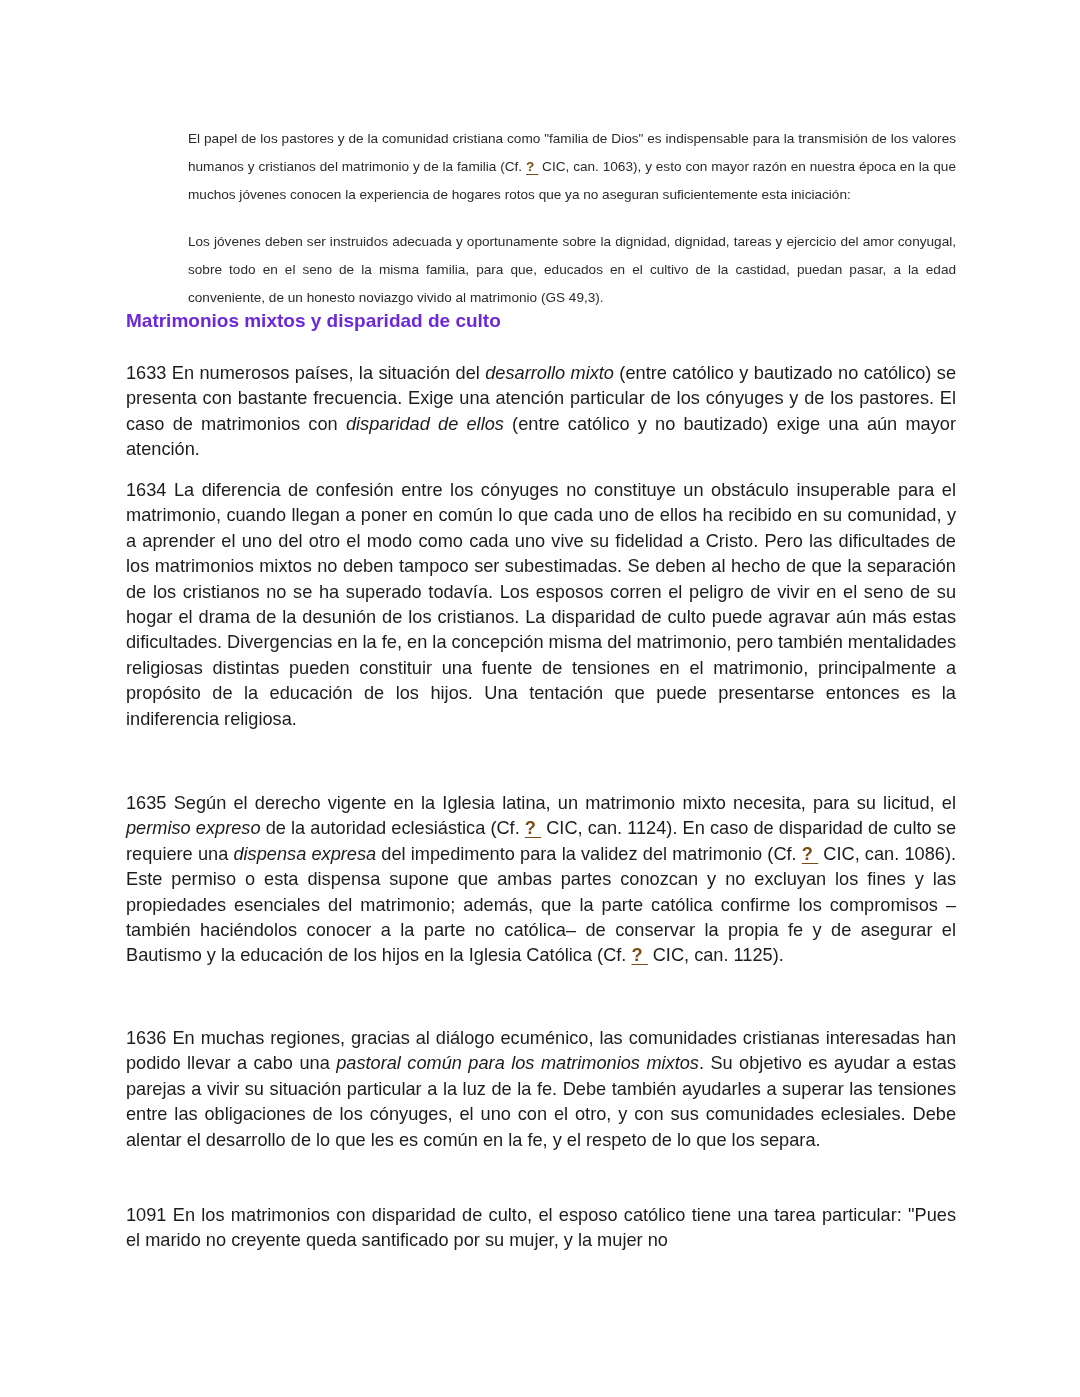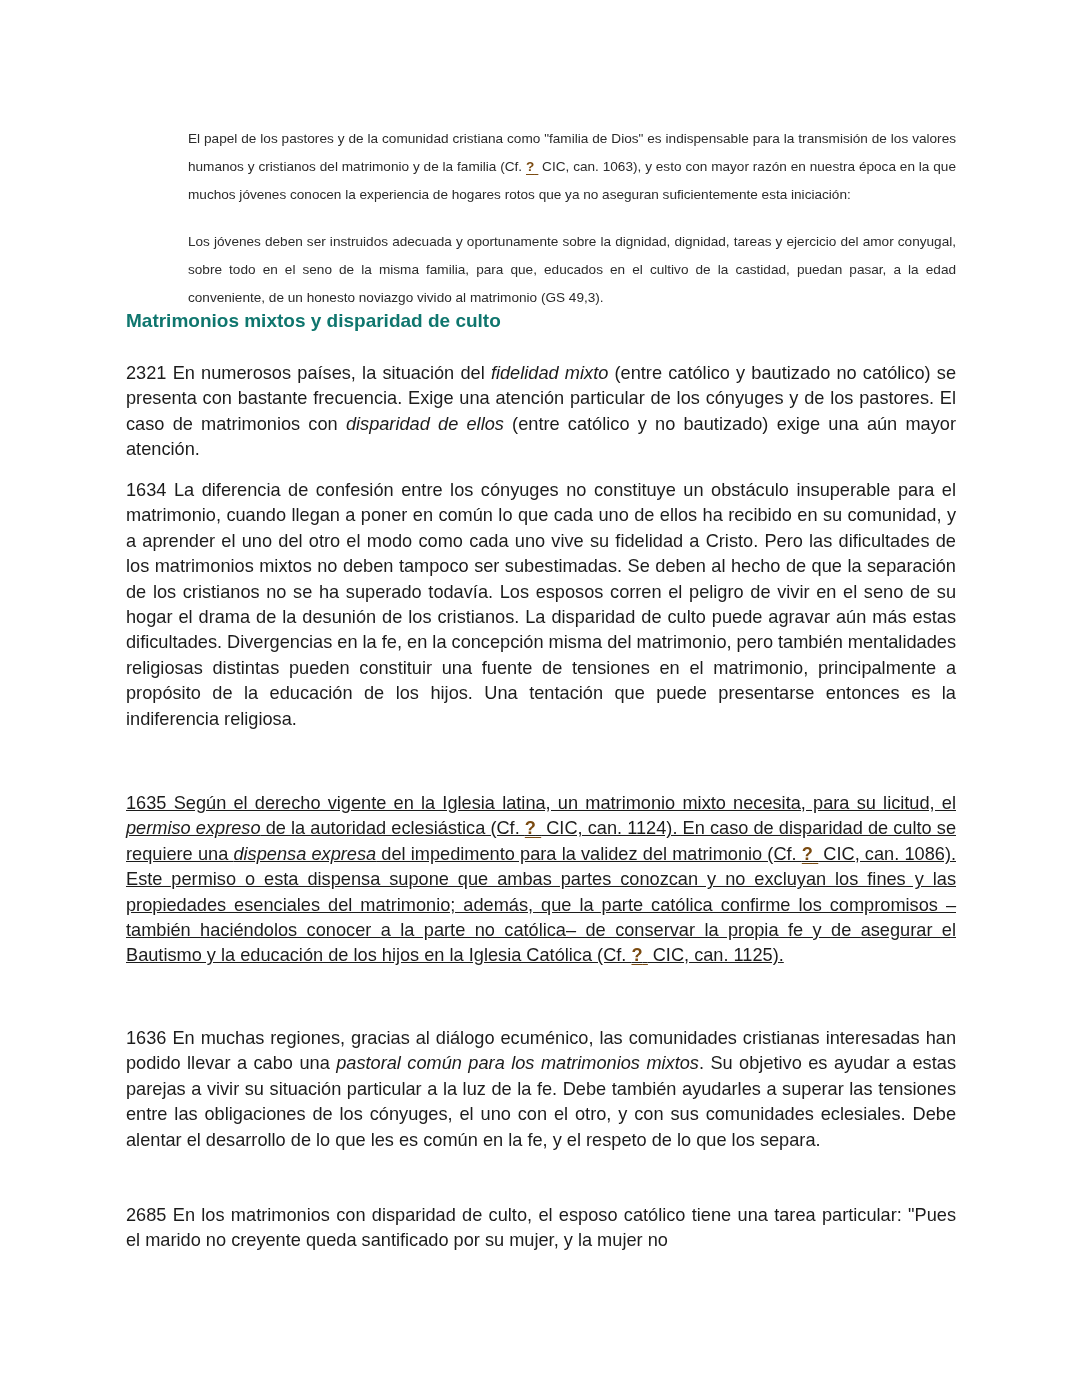--- a/index.html
+++ b/index.html
@@ -3,43 +3,43 @@
 <meta charset="utf-8">
 <style>
   html, body { margin:0; padding:0; background:#ffffff; }
   body { width:1080px; height:1397px; position:relative; overflow:hidden;
          font-family:"Liberation Sans", "DejaVu Sans", sans-serif; color:#1a1a1a; }
   .quote { position:absolute; left:188px; width:768px; font-size:13.6px; line-height:28px;
            color:#2b2b2b; text-align:justify; }
   .q1 { top:125px; }
   .q2 { top:228px; }
   .heading { position:absolute; left:126px; top:310px; font-size:19px; font-weight:bold;
-             color:#0f766e; }
+             color:#6d28d9; }
   .para { position:absolute; left:126px; width:830px; font-size:18.2px; line-height:25.4px;
           text-align:justify; color:#1c1c1c; }
   .p1633 { top:361px; }
   .p1634 { top:478px; }
-  .p1635 { top:791px;text-decoration:underline; }
+  .p1635 { top:791px; }
   .p1636 { top:1026px; }
   .p1637 { top:1203px; }
   em { font-style:italic; }
   .ref { color:#7a4a10; font-weight:bold; text-decoration:underline; text-underline-offset:3px;
          cursor:pointer; }
   .ref::after { content:"\00a0"; text-decoration:underline; }
 </style>
 </head>
 <body>
 
 <div class="quote q1"><span>El papel de los pastores y de la comunidad cristiana como "familia de Dios" es indispensable para la transmisión de los valores humanos y cristianos del matrimonio y de la familia (Cf. </span><a class="ref">?</a><span> CIC, can. 1063), y esto con mayor razón en nuestra época en la que muchos jóvenes conocen la experiencia de hogares rotos que ya no aseguran suficientemente esta iniciación:</span></div>
 
 <div class="quote q2">Los jóvenes deben ser instruidos adecuada y oportunamente sobre la dignidad, dignidad, tareas y ejercicio del amor conyugal, sobre todo en el seno de la misma familia, para que, educados en el cultivo de la castidad, puedan pasar, a la edad conveniente, de un honesto noviazgo vivido al matrimonio (GS 49,3).</div>
 
 <h2 class="heading" style="margin:0">Matrimonios mixtos y disparidad de culto</h2>
 
-<div class="para p1633"><span>2321 En numerosos países, la situación del </span><em>fidelidad mixto</em><span> (entre católico y bautizado no católico) se presenta con bastante frecuencia. Exige una atención particular de los cónyuges y de los pastores. El caso de matrimonios con </span><em>disparidad de ellos</em><span> (entre católico y no bautizado) exige una aún mayor atención.</span></div>
+<div class="para p1633"><span>1633 En numerosos países, la situación del </span><em>desarrollo mixto</em><span> (entre católico y bautizado no católico) se presenta con bastante frecuencia. Exige una atención particular de los cónyuges y de los pastores. El caso de matrimonios con </span><em>disparidad de ellos</em><span> (entre católico y no bautizado) exige una aún mayor atención.</span></div>
 
 <div class="para p1634">1634 La diferencia de confesión entre los cónyuges no constituye un obstáculo insuperable para el matrimonio, cuando llegan a poner en común lo que cada uno de ellos ha recibido en su comunidad, y a aprender el uno del otro el modo como cada uno vive su fidelidad a Cristo. Pero las dificultades de los matrimonios mixtos no deben tampoco ser subestimadas. Se deben al hecho de que la separación de los cristianos no se ha superado todavía. Los esposos corren el peligro de vivir en el seno de su hogar el drama de la desunión de los cristianos. La disparidad de culto puede agravar aún más estas dificultades. Divergencias en la fe, en la concepción misma del matrimonio, pero también mentalidades religiosas distintas pueden constituir una fuente de tensiones en el matrimonio, principalmente a propósito de la educación de los hijos. Una tentación que puede presentarse entonces es la indiferencia religiosa.</div>
 
 <div class="para p1635"><span>1635 Según el derecho vigente en la Iglesia latina, un matrimonio mixto necesita, para su licitud, el </span><em>permiso expreso</em><span> de la autoridad eclesiástica (Cf. </span><a class="ref">?</a><span> CIC, can. 1124). En caso de disparidad de culto se requiere una </span><em>dispensa expresa</em><span> del impedimento para la validez del matrimonio (Cf. </span><a class="ref">?</a><span> CIC, can. 1086). Este permiso o esta dispensa supone que ambas partes conozcan y no excluyan los fines y las propiedades esenciales del matrimonio; además, que la parte católica confirme los compromisos –también haciéndolos conocer a la parte no católica– de conservar la propia fe y de asegurar el Bautismo y la educación de los hijos en la Iglesia Católica (Cf. </span><a class="ref">?</a><span> CIC, can. 1125).</span></div>
 
 <div class="para p1636"><span>1636 En muchas regiones, gracias al diálogo ecuménico, las comunidades cristianas interesadas han podido llevar a cabo una </span><em>pastoral común para los matrimonios mixtos</em><span>. Su objetivo es ayudar a estas parejas a vivir su situación particular a la luz de la fe. Debe también ayudarles a superar las tensiones entre las obligaciones de los cónyuges, el uno con el otro, y con sus comunidades eclesiales. Debe alentar el desarrollo de lo que les es común en la fe, y el respeto de lo que los separa.</span></div>
 
-<div class="para p1637">2685 En los matrimonios con disparidad de culto, el esposo católico tiene una tarea particular: "Pues el marido no creyente queda santificado por su mujer, y la mujer no</div>
+<div class="para p1637">1091 En los matrimonios con disparidad de culto, el esposo católico tiene una tarea particular: "Pues el marido no creyente queda santificado por su mujer, y la mujer no</div>
 
 </body></html>

